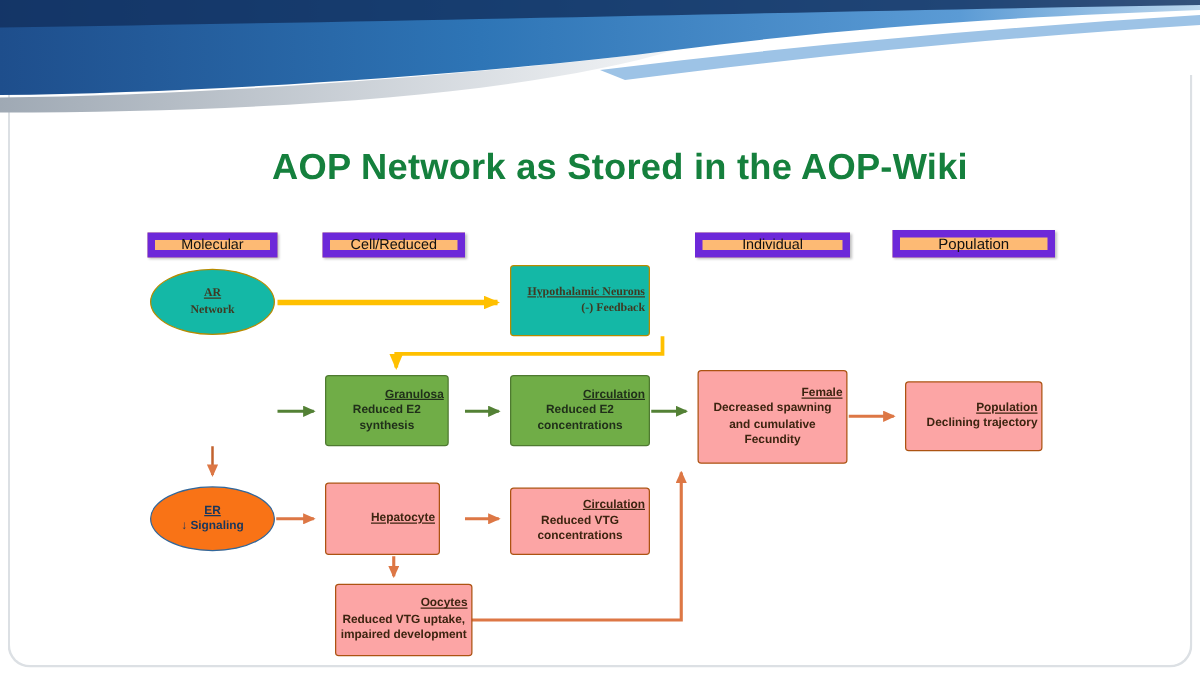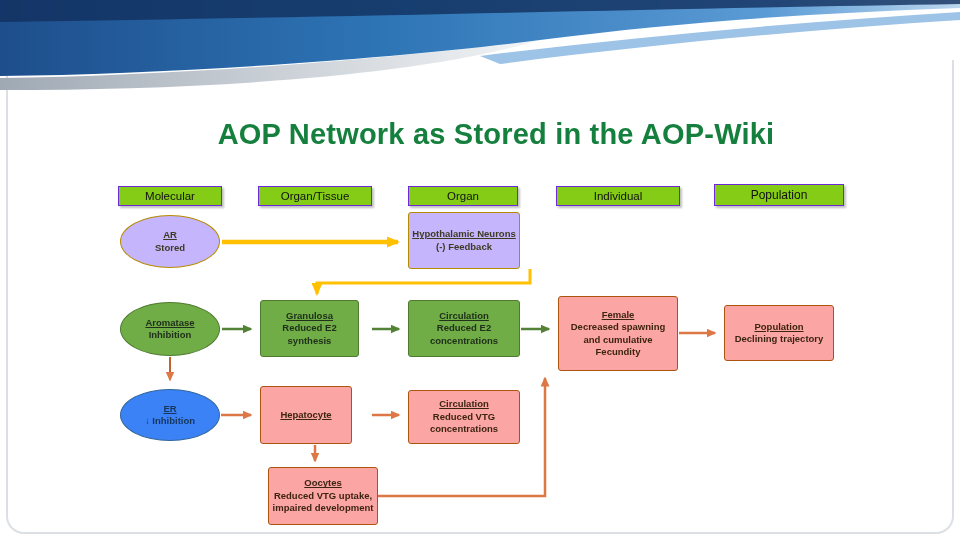--- a/index.html
+++ b/index.html
@@ -4,40 +4,40 @@
 <style>
   html,body{margin:0;padding:0;background:#ffffff;}
   .slide{position:relative;width:960px;height:540px;background:#ffffff;overflow:hidden;
          font-family:"Liberation Sans",sans-serif;}
   .frame{position:absolute;left:6px;right:6px;top:60px;bottom:6px;border:2px solid #DCE0E4;
          border-top:none;border-radius:0 0 18px 18px;z-index:0;}
   .wave{position:absolute;left:0;top:0;width:960px;height:96px;z-index:3;display:block;}
   .title{position:absolute;left:0;top:102px;width:960px;margin:16px;text-align:center;
          font-size:29px;font-weight:bold;color:#15803d;z-index:2;letter-spacing:.2px;}
 
-  .colhead{position:absolute;top:186px;height:20px;background:#84cc16;border:1px solid #6d28d9;
+  .colhead{position:absolute;top:186px;height:20px;background:#fdba74;border:6px solid #6d28d9;
            display:flex;align-items:center;justify-content:center;font-size:11.5px;color:#111;
            box-shadow:1.5px 1.5px 2px rgba(0,0,0,.25);z-index:2;box-sizing:border-box;}
   #col-molecular{left:118px;width:104px;}
   #col-cell{left:258px;width:114px;}
   #col-organ{left:408px;width:110px;}
   #col-individual{left:556px;width:124px;}
   #col-population{left:714px;top:184px;width:130px;height:22px;font-size:12px;}
 
   .connectors{position:absolute;left:0;top:0;width:960px;height:540px;z-index:1;}
 
   .node{position:absolute;display:flex;flex-direction:column;align-items:center;justify-content:center;
         text-align:center;font-weight:bold;font-size:9.5px;line-height:1.3;color:#343434;
         padding:3px;box-sizing:border-box;z-index:4;}
-  .rect{border-radius:3px;border:1.5px solid;}
+  .rect{border-radius:3px;border:1.5px solid;align-items:flex-end;}
   .ellipse{border-radius:50%;border:1.5px solid;}
-  .yellow{background:#c4b5fd;border-color:#B78B00;color:#3f3a23;}
+  .yellow{background:#14b8a6;border-color:#B78B00;color:#3f3a23;font-family:Liberation Serif, serif;}
   .green{background:#70AD47;border-color:#4E7A30;color:#20301a;}
   .orange{background:#fca5a5;border-color:#AC5312;color:#3c2410;}
-  .blue{background:#3b82f6;border-color:#31679B;color:#17365D;}
+  .blue{background:#f97316;border-color:#31679B;color:#17365D;}
   .nt{text-decoration:underline;}
 
   #n-ar{left:120px;top:215px;width:100px;height:53px;}
   #n-hypo{left:408px;top:212px;width:112px;height:57px;}
   #n-arom{left:120px;top:302px;width:100px;height:54px;}
   #n-gran{left:260px;top:300px;width:99px;height:57px;}
   #n-circe2{left:408px;top:300px;width:112px;height:57px;}
   #n-female{left:558px;top:296px;width:120px;height:75px;}
   #n-pop{left:724px;top:305px;width:110px;height:56px;}
   #n-er{left:120px;top:389px;width:100px;height:52px;}
@@ -67,22 +67,21 @@
     </defs>
     <path d="M0,78 C180,76 400,58 540,40 C420,76 210,90 0,90 Z" fill="url(#gSilver)"></path>
     <path d="M480,56 C640,36 800,22 960,12 L960,20 C800,30 640,46 500,64 Z" fill="#9DC3E6"></path>
     <path d="M0,0 H960 V8 C800,14 680,22 540,40 C400,58 180,74 0,76 Z" fill="url(#gBlue)"></path>
     <path d="M0,0 H960 V4 C700,8 400,16 0,22 Z" fill="#12305E" opacity="0.8"></path>
   </svg>
 
   <h1 class="title">AOP Network as Stored in the AOP-Wiki</h1>
 
   <div class="colhead" id="col-molecular">Molecular</div>
-  <div class="colhead" id="col-cell">Organ/Tissue</div>
-  <div class="colhead" id="col-organ">Organ</div>
+  <div class="colhead" id="col-cell">Cell/Reduced</div>
   <div class="colhead" id="col-individual">Individual</div>
   <div class="colhead" id="col-population">Population</div>
 
   <svg class="connectors" viewBox="0 0 960 540" aria-hidden="true">
     <defs>
       <marker id="mY" markerUnits="userSpaceOnUse" markerWidth="13" markerHeight="11" refX="11" refY="5.5" orient="auto">
         <path d="M0,0 L13,5.5 L0,11 Z" fill="#FFC000"></path>
       </marker>
       <marker id="mG" markerUnits="userSpaceOnUse" markerWidth="10" markerHeight="9" refX="8.5" refY="4.5" orient="auto">
         <path d="M0,0 L10,4.5 L0,9 Z" fill="#538135"></path>
@@ -99,32 +98,28 @@
     <path d="M679,333 H715" stroke="#DD7745" stroke-width="2.5" fill="none" marker-end="url(#mO)"></path>
     <path d="M170,357 V380" stroke="#C2622E" stroke-width="2" fill="none" marker-end="url(#mO)"></path>
     <path d="M221,415 H251" stroke="#DD7745" stroke-width="2.5" fill="none" marker-end="url(#mO)"></path>
     <path d="M372,415 H399" stroke="#DD7745" stroke-width="2.5" fill="none" marker-end="url(#mO)"></path>
     <path d="M315,445 V461" stroke="#DD7745" stroke-width="2.5" fill="none" marker-end="url(#mO)"></path>
     <path d="M371,496 H545 V378" stroke="#DD7745" stroke-width="2.5" fill="none" marker-end="url(#mO)"></path>
   </svg>
 
   <div class="node ellipse yellow" id="n-ar">
     <span class="nt">AR</span>
-    <span class="ns">Stored</span>
+    <span class="ns">Network</span>
   </div>
 
   <div class="node rect yellow" id="n-hypo">
     <span class="nt">Hypothalamic Neurons</span>
     <span class="ns">(-) Feedback</span>
   </div>
 
-  <div class="node ellipse green" id="n-arom">
-    <span class="nt">Aromatase</span>
-    <span class="ns">Inhibition</span>
-  </div>
 
   <div class="node rect green" id="n-gran">
     <span class="nt">Granulosa</span>
     <span class="ns">Reduced E2 synthesis</span>
   </div>
 
   <div class="node rect green" id="n-circe2">
     <span class="nt">Circulation</span>
     <span class="ns">Reduced E2 concentrations</span>
   </div>
@@ -134,21 +129,21 @@
     <span class="ns">Decreased spawning and cumulative Fecundity</span>
   </div>
 
   <div class="node rect orange" id="n-pop">
     <span class="nt">Population</span>
     <span class="ns">Declining trajectory</span>
   </div>
 
   <div class="node ellipse blue" id="n-er">
     <span class="nt">ER</span>
-    <span class="ns">↓ Inhibition</span>
+    <span class="ns">↓ Signaling</span>
   </div>
 
   <div class="node rect orange" id="n-hep">
     <span class="nt">Hepatocyte</span>
   </div>
 
   <div class="node rect orange" id="n-circvtg">
     <span class="nt">Circulation</span>
     <span class="ns">Reduced VTG concentrations</span>
   </div>

